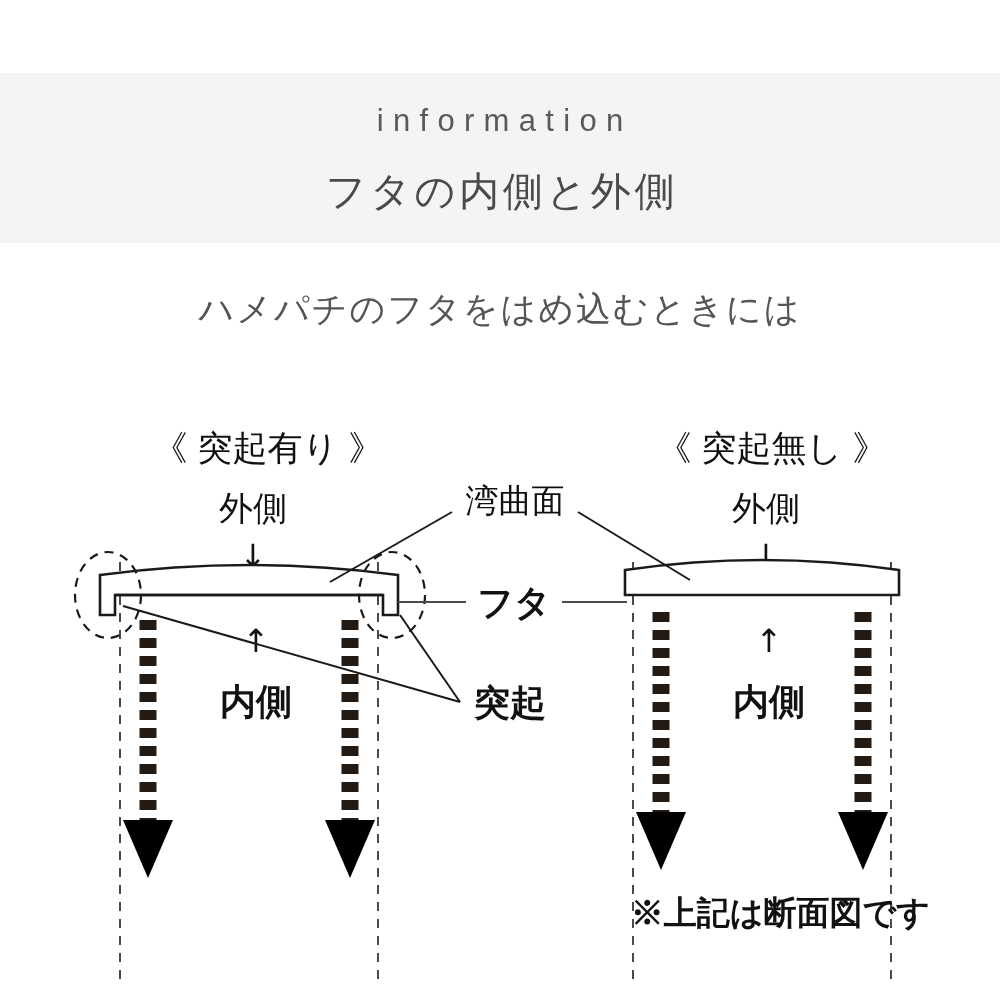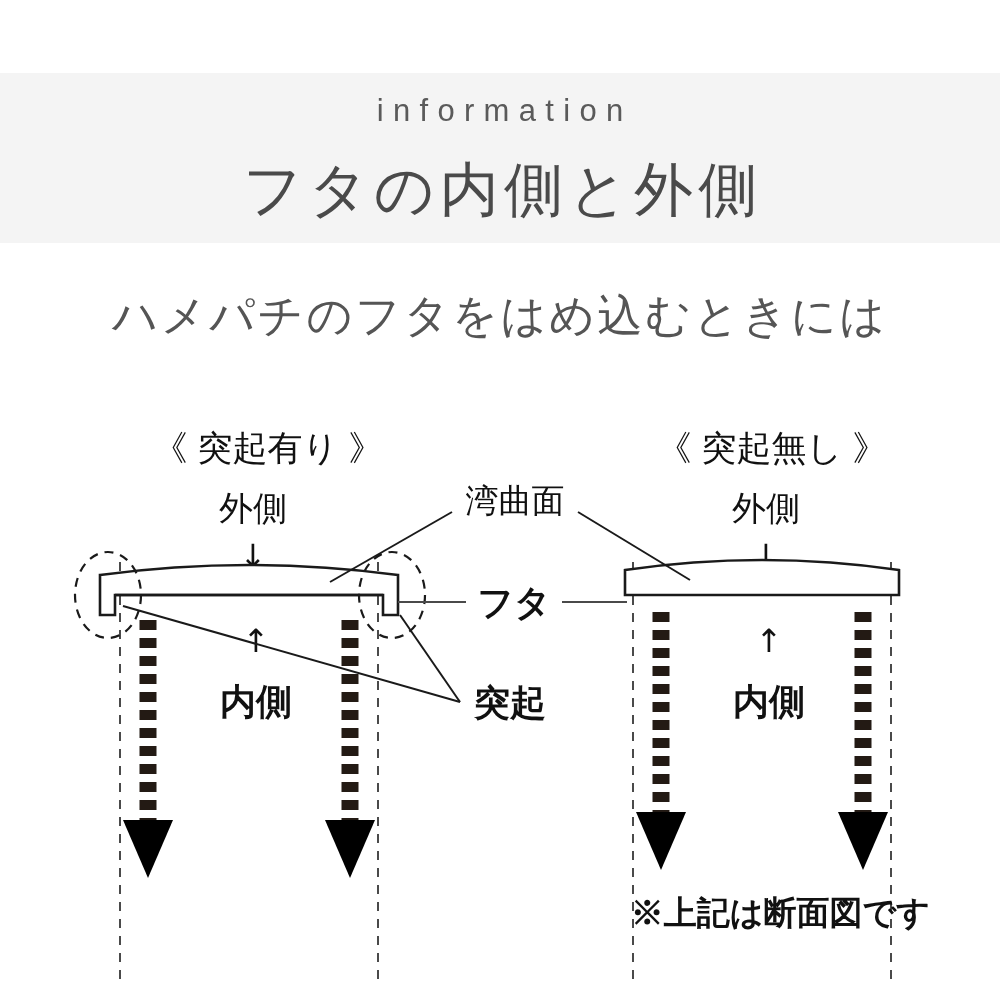--- a/index.html
+++ b/index.html
@@ -33,37 +33,37 @@
   .eyebrow {
     font-size: 31px;
     letter-spacing: 0.30em;
     text-indent: 0.30em;
     color: #5a5a5a;
     font-weight: 400;
     line-height: 1;
     margin-bottom: 34px;
   }
   .main-title {
-    font-size: 59px;
+    font-size: 40px;
     letter-spacing: 0.09em;
     text-indent: 0.09em;
     color: #4a4a4a;
     font-weight: 400;
     line-height: 1.05;
   }
 
   
   .lead {
     position: absolute;
     left: 0;
     top: 282px;
     width: 1000px;
     text-align: center;
     color: #555555;
-    font-size: 45px;
+    font-size: 35px;
     letter-spacing: 0.055em;
     line-height: 1.52;
   }
   .lead-line { display: block; }
 
   
   .diagram-wrap {
     position: absolute;
     left: 0;
     top: 412px;

